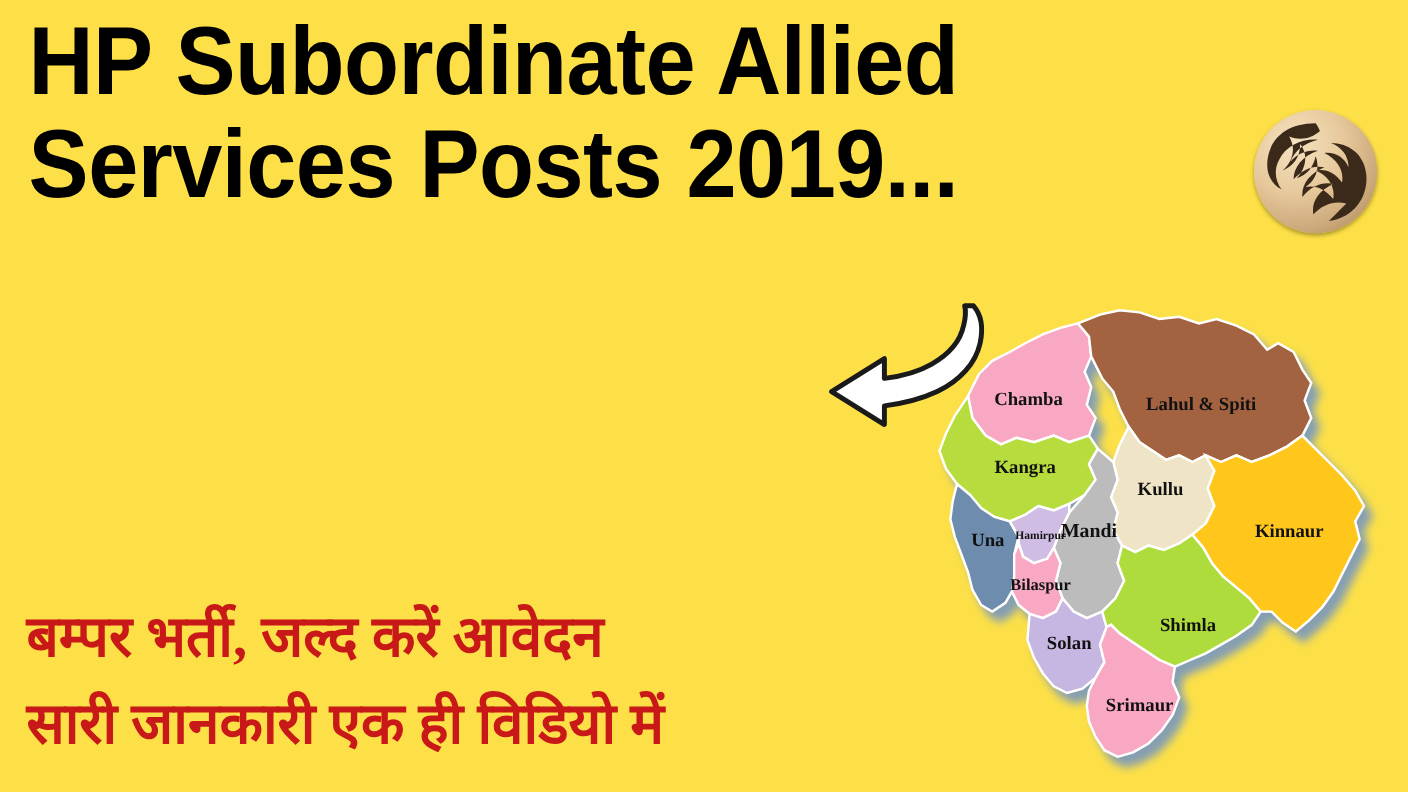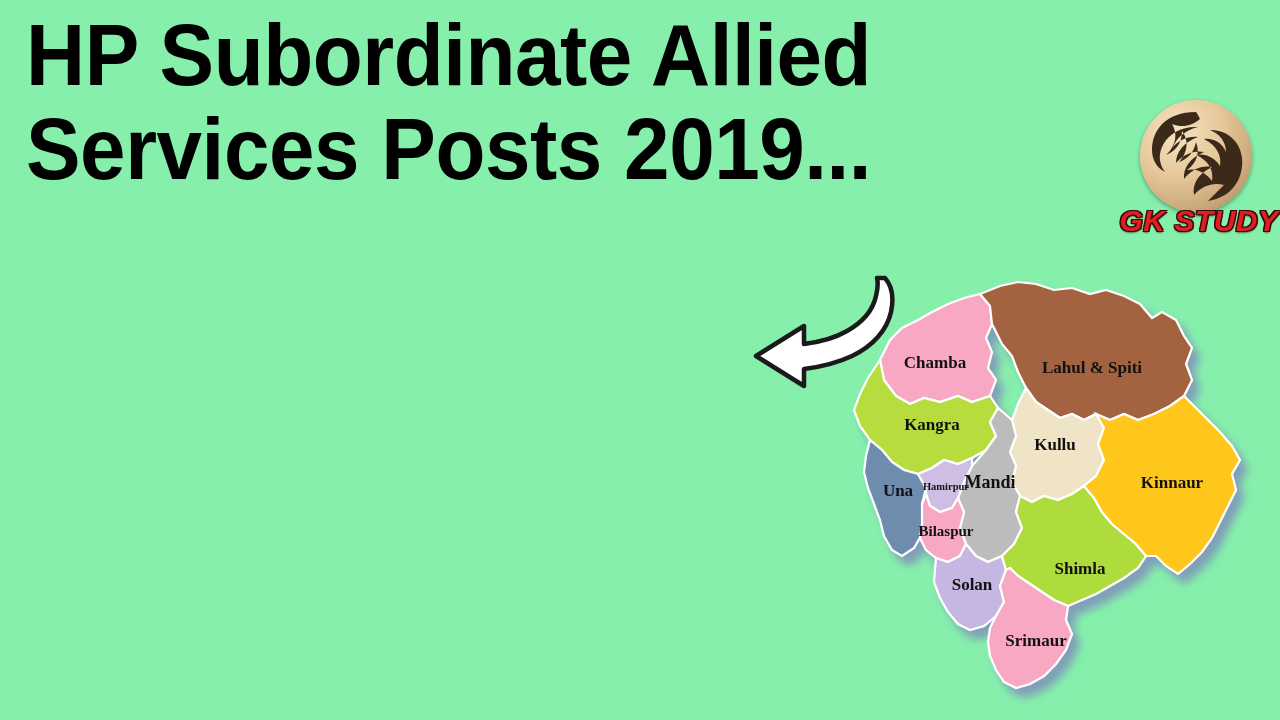--- a/index.html
+++ b/index.html
@@ -5,21 +5,21 @@
 <style>
   html, body {
     margin: 0;
     padding: 0;
     background: #ffffff;
   }
   #stage {
     position: relative;
     width: 1280px;
     height: 720px;
-    background: #86efac;
+    background: #fde047;
     overflow: hidden;
     font-family: "Liberation Sans", sans-serif;
   }
 
   
   .title-block {
     position: absolute;
     left: 26px;
     top: 8px;
     width: 1110px;
@@ -153,24 +153,27 @@
         <defs>
           <clipPath id="discClip">
               <circle cx="56" cy="56" r="55"></circle>
             </clipPath>
         </defs>
         <g clip-path="url(#discClip)" fill="#3B2A1A">
           <path d="M56 12 C26 12 12 30 12 50 C12 60 17 68 25 72 C19 64 18 54 23 45 C29 33 43 26 58 27 C46 30 37 37 33 47 C39 40 48 36 58 37 C44 42 36 52 36 63 C44 54 54 50 64 52 C50 58 43 68 44 79 C52 69 62 65 72 67 C58 74 52 84 54 95 C62 86 73 82 84 85 C76 93 72 97 68 101 C94 97 104 76 102 58 C100 40 86 30 70 30 C80 34 86 42 86 52 C82 43 74 38 64 39 C76 45 82 55 80 66 C74 57 65 53 56 55 C68 60 74 70 72 81 C65 72 56 68 47 70 C57 63 60 52 56 42 C54 52 48 59 39 62 C48 52 49 40 42 31 C42 43 36 51 26 55 C36 46 38 34 32 24 C42 28 52 26 60 19 C58 15 57 13 56 12 Z"></path>
         </g>
       </svg>
     </div>
-    <div class="logo-text">GK STUDY</div>
-  </div>
-
-
+  </div>
+
+
+  <div class="hindi-block">
+    <div class="hindi-line">बम्पर भर्ती, जल्द करें आवेदन</div>
+    <div class="hindi-line">सारी  जानकारी एक ही विडियो में</div>
+  </div>
 
   <div class="arrow-wrap">
     <svg width="165" height="145" viewBox="0 0 165 145" aria-hidden="true">
       <path d="M143 10
                C150 18 152 30 149 44
                C145 62 131 78 110 88
                C95 95 78 99 62 101
                L62 118
                L14 88
                L62 58

